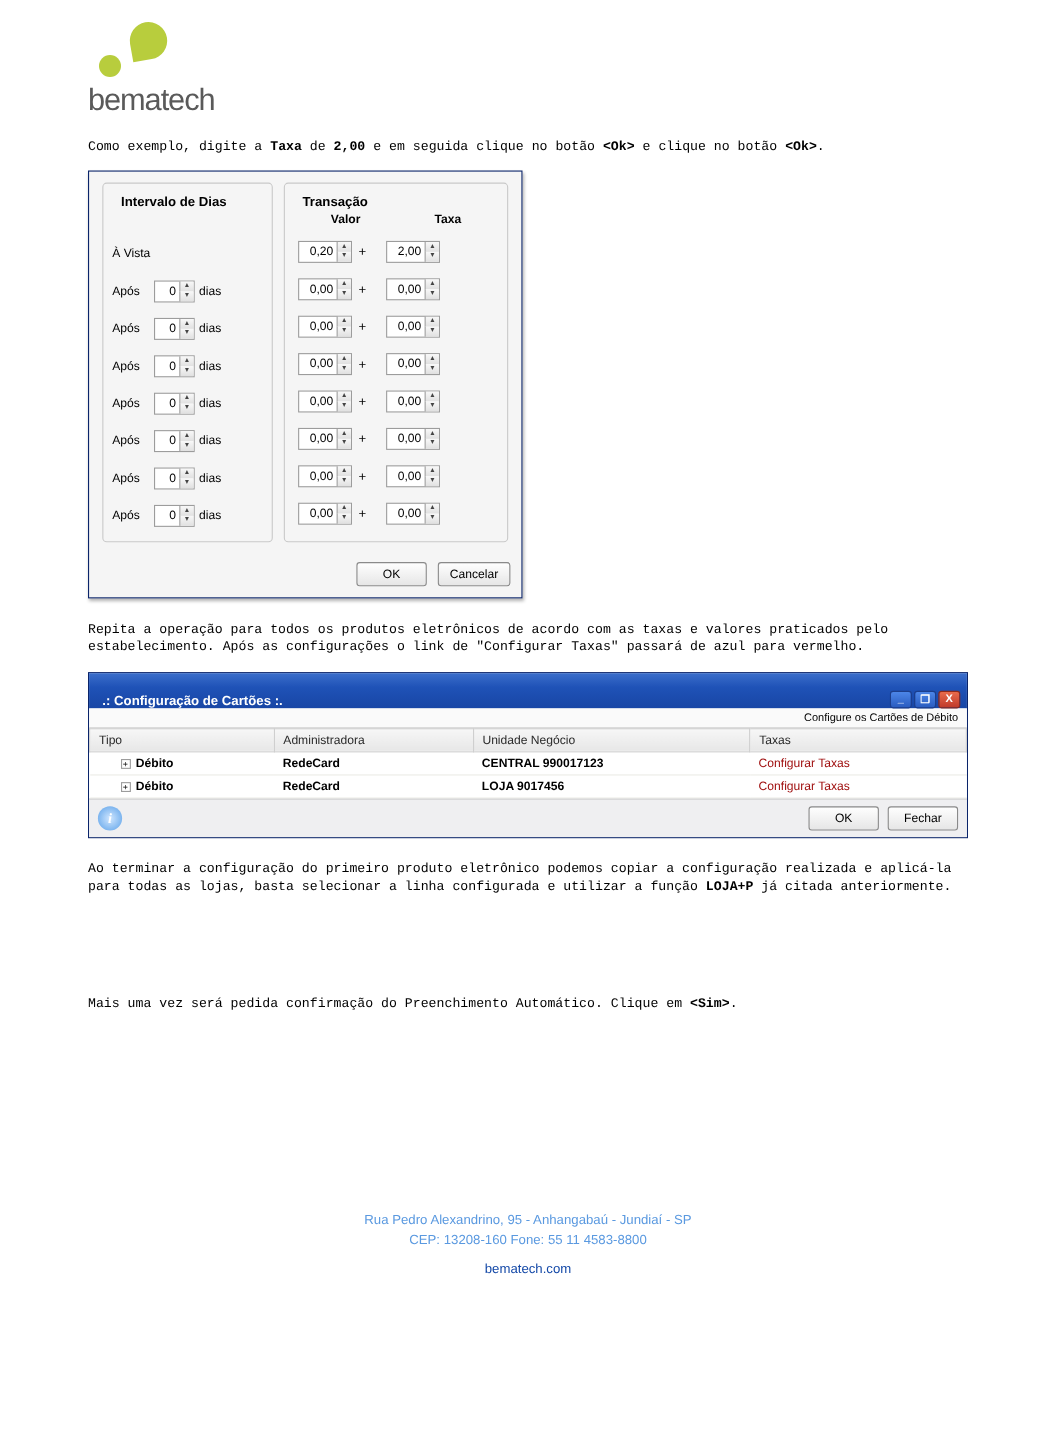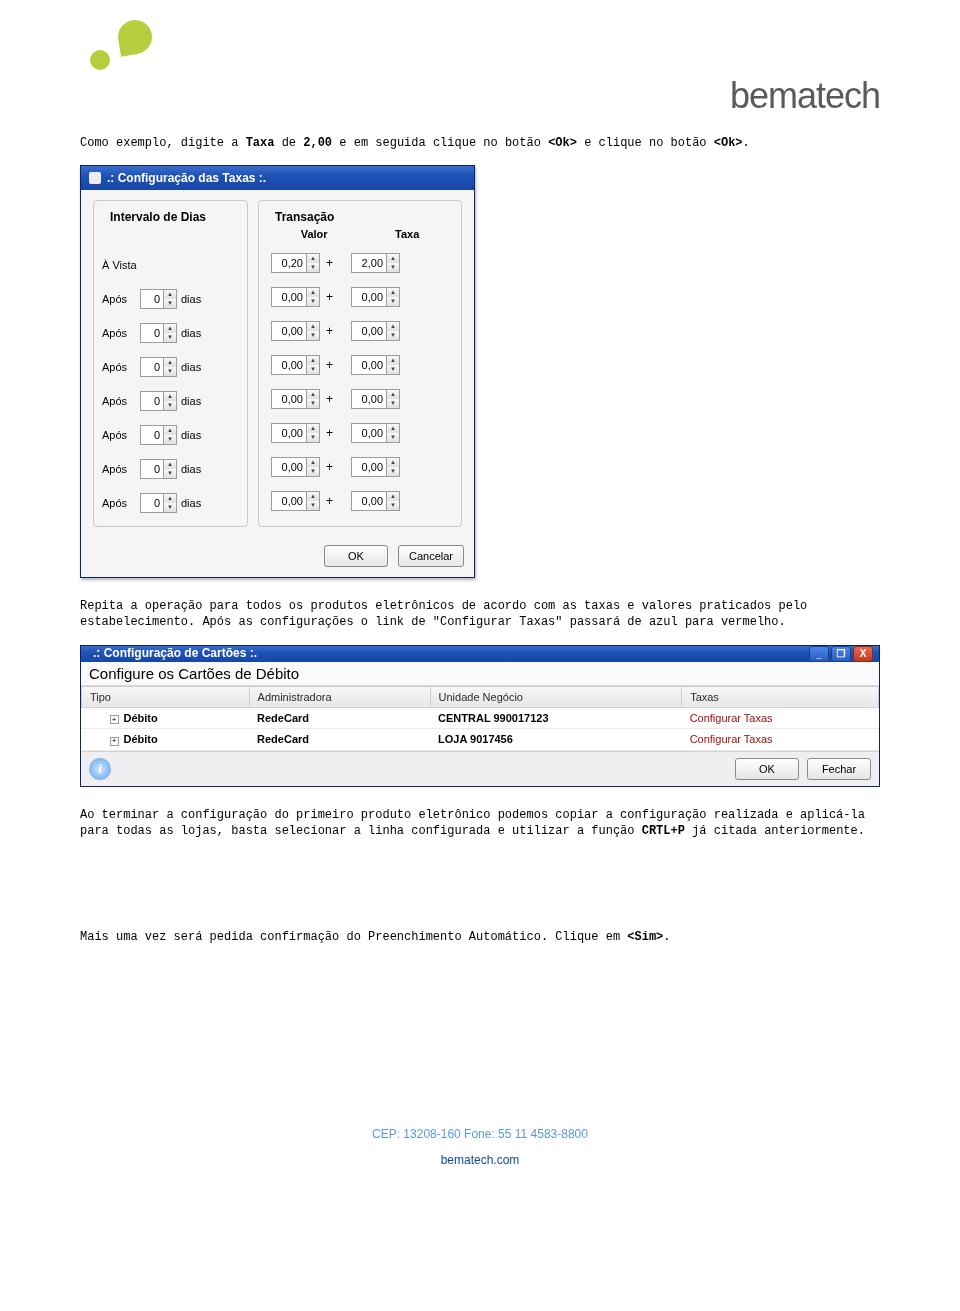--- a/index.html
+++ b/index.html
@@ -9,21 +9,21 @@
     font-size: 13px;
     color: #000;
     background: #fff;
     padding: 20px 80px 30px 80px;
   }
   
   .logo { margin-bottom: 18px; }
   .logo-dots { position: relative; width: 70px; height: 55px; margin-left: 10px; }
   .dot-big { position: absolute; width: 34px; height: 34px; border-radius: 50% 50% 50% 0; background: #b8cd3d; left: 28px; top: 0; transform: rotate(-10deg); }
   .dot-small { position: absolute; width: 20px; height: 20px; border-radius: 50%; background: #b8cd3d; left: 0; top: 30px; }
-  .logo-text { font-size: 36px; color: #5a5a5a; letter-spacing: -1px; font-weight: 400; text-align: right; }
+  .logo-text { font-size: 28px; color: #5a5a5a; letter-spacing: -1px; font-weight: 400; }
   
   .para { font-size: 12px; line-height: 1.35; margin: 10px 0 14px 0; font-family: Liberation Mono, monospace; }
   .para b { font-weight: bold; }
   
   .dlg1 {
     width: 395px;
     border: 1px solid #0a246a;
     background: #f5f5f5;
     box-shadow: 1px 2px 3px rgba(0,0,0,.3);
     margin: 6px 0 20px 0;
@@ -59,32 +59,32 @@
   .trow .tspin2 { margin-left: 12px; }
   .dlg1-btns { display:flex; justify-content:flex-end; gap:10px; padding: 8px 10px 10px 0; }
   .btn {
     min-width: 64px; height: 22px; border: 1px solid #8a8a8a; border-radius: 3px;
     background: linear-gradient(#fefefe,#e6e6e6); font-size: 11px; cursor: pointer;
     display: inline-flex; align-items: center; justify-content: center; padding: 0 10px;
   }
   
   .dlg2 { width: 100%; border: 1px solid #0a246a; background: #efeff1; margin: 8px 0 20px 0; }
   .titlebar2 {
-    height: 16px; display:flex; align-items:flex-start; justify-content:space-between;
+    height: 32px; display:flex; align-items:flex-end; justify-content:space-between;
     background: linear-gradient(#3b6ecb,#1f52b7 40%,#1846a5);
     color:#fff; font-weight:bold; font-size:12px; padding:0 6px;
   }
   .tb2-left { display:flex; align-items:center; gap:6px; }
   .winbtns { display:flex; gap:2px; }
   .winbtns span {
     width:20px; height:16px; background: linear-gradient(#4c86e8,#2a5cc0); border:1px solid #1c3e8c;
     border-radius:3px; color:#fff; font-size:10px; display:flex; align-items:center; justify-content:center; cursor:pointer;
   }
   .winbtns .close { background: linear-gradient(#e86b4c,#c03a2a); border-color:#8c2a1c; }
-  .dlg2-sub { background:#fafafa; border-bottom:1px solid #d8d8d8; padding:3px 8px; font-size:15px; }
+  .dlg2-sub { background:#fafafa; border-bottom:1px solid #d8d8d8; padding:3px 8px; font-size:10px;text-align:right; }
   .dlg2-toolbar { display:flex; justify-content:space-between; align-items:center; padding:6px 8px; background:#efeff1; }
   .toolbtn { display:inline-flex; align-items:center; gap:5px; }
   .toolbtn .mini { font-size:9px; color:#666; }
   .tbl { width:100%; border-collapse: collapse; font-size:11px; background:#fff; }
   .tbl th { background: linear-gradient(#f7f7f7,#e7e7e7); border:1px solid #cfcfcf; padding:4px 8px; text-align:left; font-weight:normal; color:#2a2a2a; }
   .tbl td { border-bottom:1px solid #ecebe6; padding:4px 8px; }
   .group-row td { background:#eff3ff; font-weight:bold; color:#1d3c8a; }
   .expander { border:1px solid #9c9c9c; width:9px; height:9px; display:inline-flex; align-items:center; justify-content:center; font-size:8px; line-height:1; margin-right:5px; cursor:pointer; background:#fff; }
   .link-red { color:#a01010; cursor:pointer; }
   .dlg2-footer { display:flex; justify-content:space-between; align-items:center; padding:6px 8px; background:#efeff1; border-top:1px solid #d0d0d0; }
@@ -103,24 +103,20 @@
     <div class="dot-small"></div>
   </div>
   <div class="logo-text">bematech</div>
 </div>
 
 <p class="para">
   <span>Como exemplo, digite a </span><b>Taxa</b><span> de </span><b>2,00</b><span> e em seguida clique no botão </span><b>&lt;Ok&gt;</b><span> e clique no botão </span><b>&lt;Ok&gt;</b><span>.</span>
 </p>
 
 <div class="dlg1">
-  <div class="titlebar">
-    <span class="tb-icon"></span>
-    <span>.: Configuração das Taxas :.</span>
-  </div>
   <div class="dlg1-body">
     <div class="panels">
 
       <div class="panel" style="flex:0 0 155px">
         <div class="panel-legend">Intervalo de Dias</div>
         <div style="height:20px"></div>
         <div id="left-rows">
             <div class="row">
               <span class="lbl">À Vista</span>
             </div>
@@ -407,23 +403,24 @@
           <span>OK</span>
         </div>
       <div class="btn">
           <span>Fechar</span>
         </div>
     </div>
   </div>
 </div>
 
 <p class="para">
-  <span>Ao terminar a configuração do primeiro produto eletrônico podemos copiar a configuração realizada e aplicá-la para todas as lojas, basta selecionar a linha configurada e utilizar a função </span><b>CRTL+P</b><span> já citada anteriormente.</span>
+  <span>Ao terminar a configuração do primeiro produto eletrônico podemos copiar a configuração realizada e aplicá-la para todas as lojas, basta selecionar a linha configurada e utilizar a função </span><b>LOJA+P</b><span> já citada anteriormente.</span>
 </p>
 
 <p class="para" style="margin-top:90px">
   <span>Mais uma vez será pedida confirmação do Preenchimento Automático. Clique em </span><b>&lt;Sim&gt;</b><span>.</span>
 </p>
 
 <div class="pagefoot">
+  <div>Rua Pedro Alexandrino, 95 - Anhangabaú - Jundiaí - SP</div>
   <div>CEP: 13208-160   Fone: 55 11 4583-8800</div>
   <span class="site">bematech.com</span>
 </div>
 
 </body></html>

